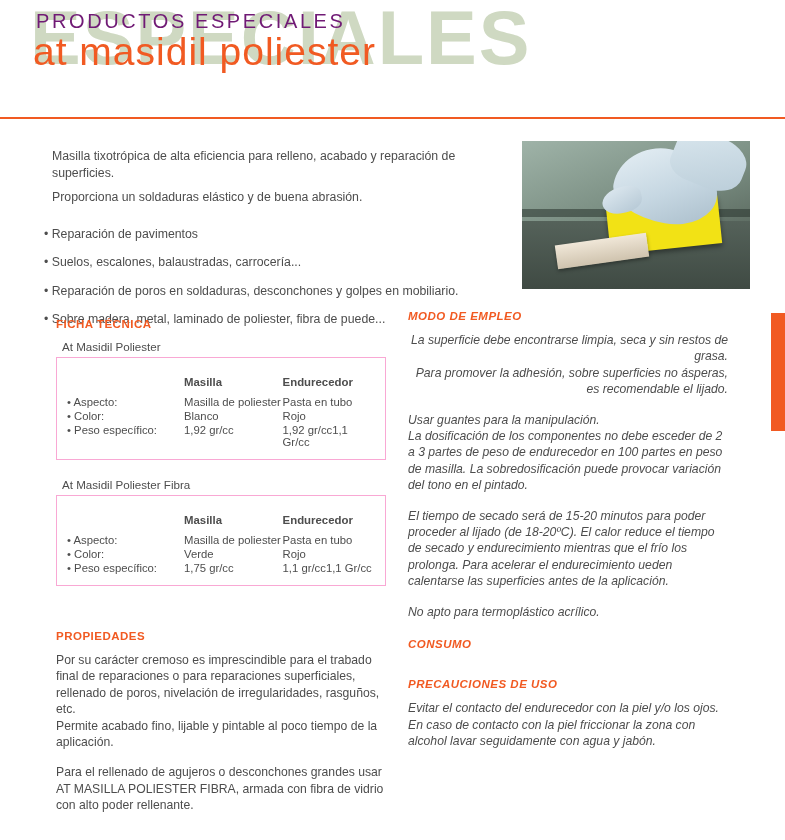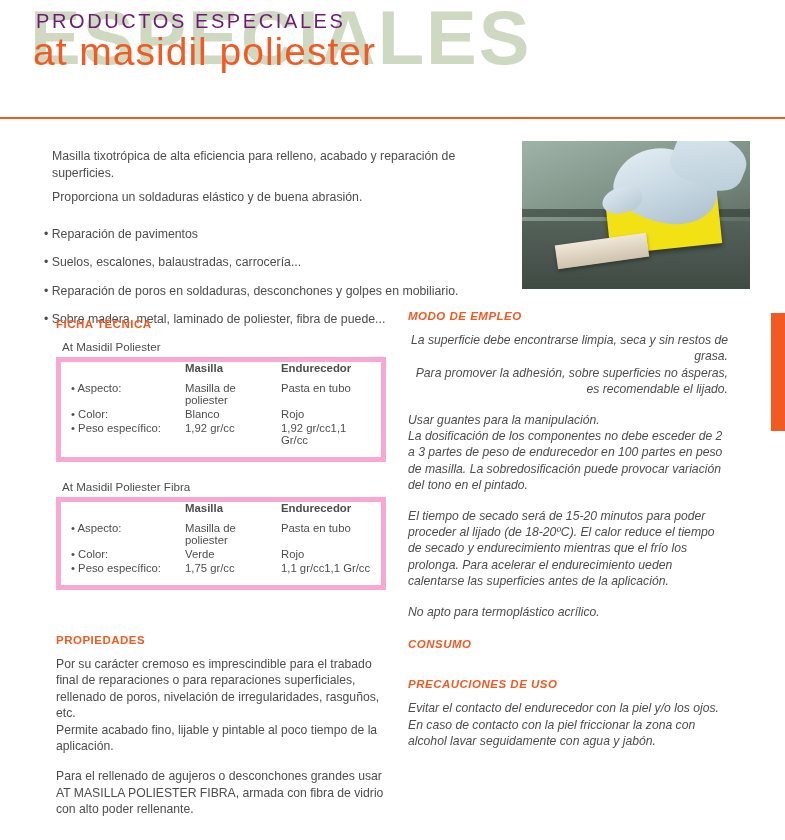--- a/index.html
+++ b/index.html
@@ -175,22 +175,22 @@
   .body-text p:last-child { margin-bottom: 0; }
 
   
   .spec-block { margin-bottom: 18px; }
   .spec-caption {
     font-size: 11.6px;
     color: #4d4d4d;
     margin: 2px 0 4px 6px;
   }
   .spec-box {
-    border: 5px solid #f9a8d4;
-    padding: 0 10px 10px 10px;
+    border: 1px solid #f9a8d4;
+    padding: 18px 10px 10px 10px;
   }
   table.spec {
     width: 100%;
     border-collapse: collapse;
     font-size: 11.3px;
     color: #4d4d4d;
   }
   table.spec th {
     text-align: left;
     font-weight: bold;

